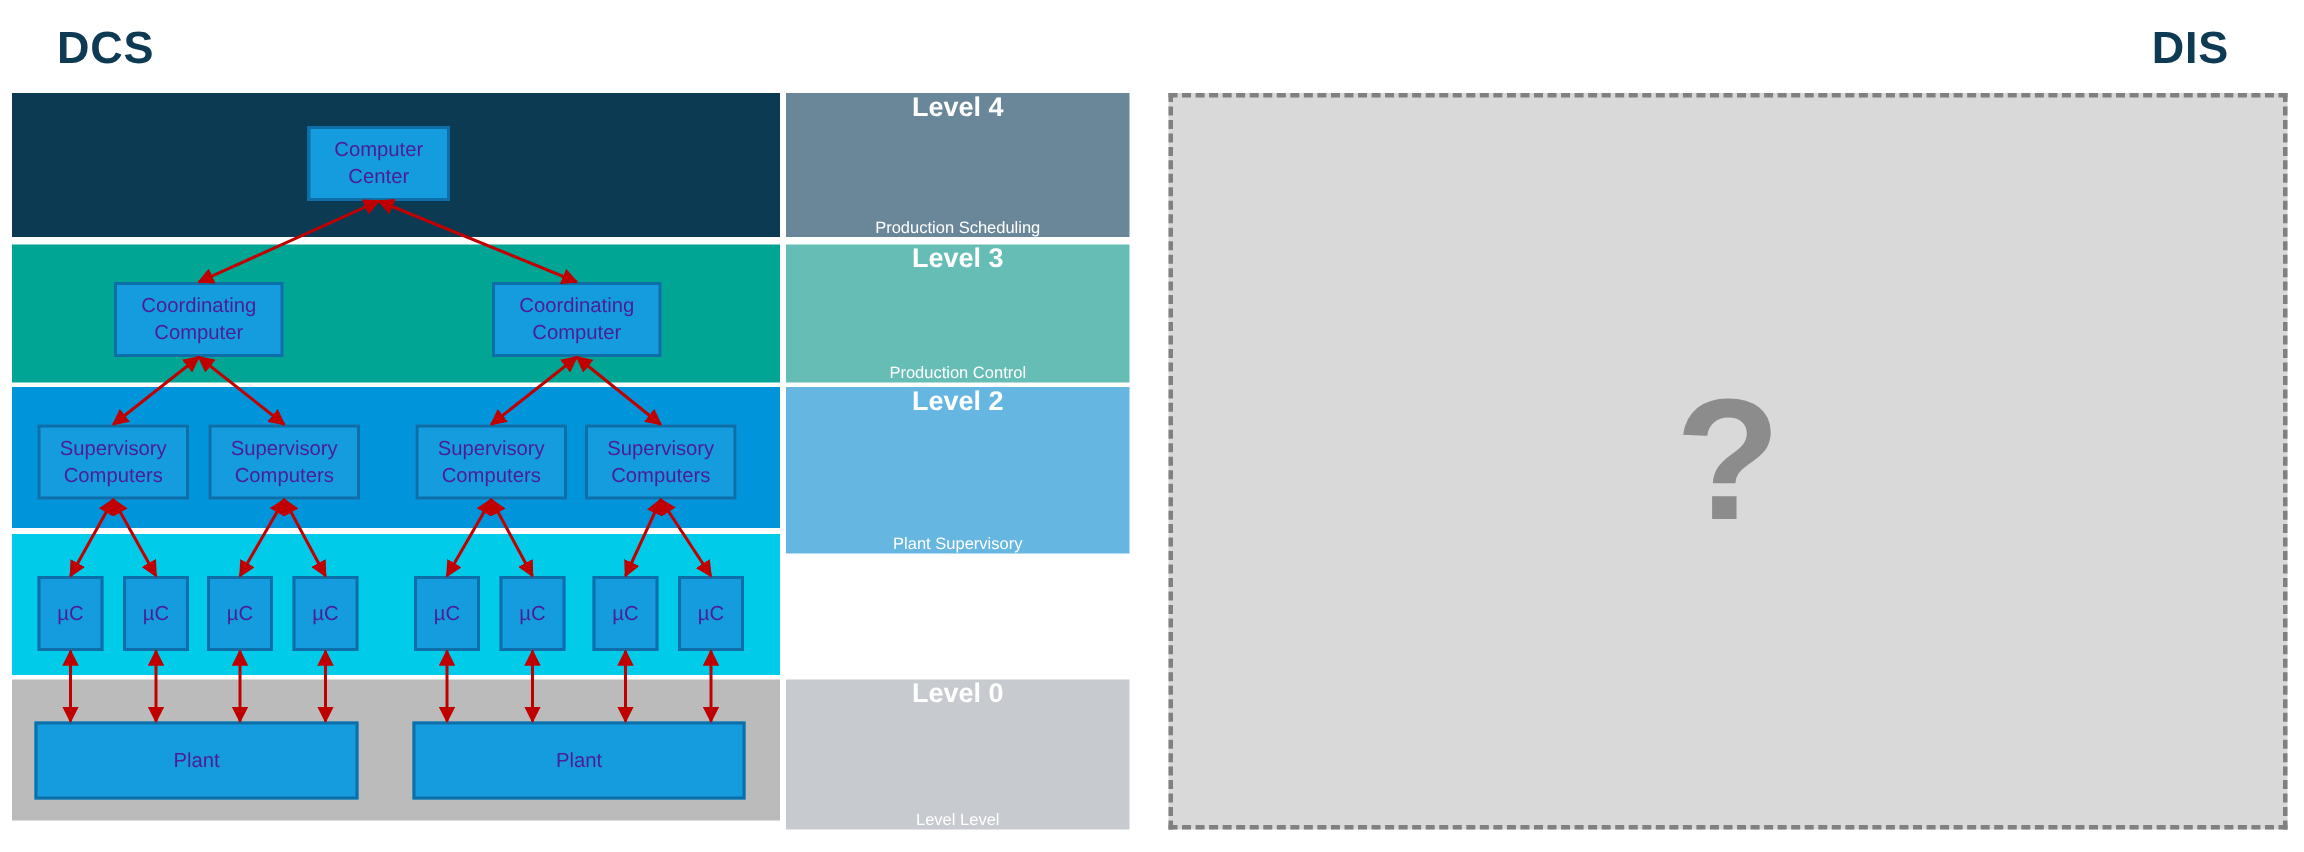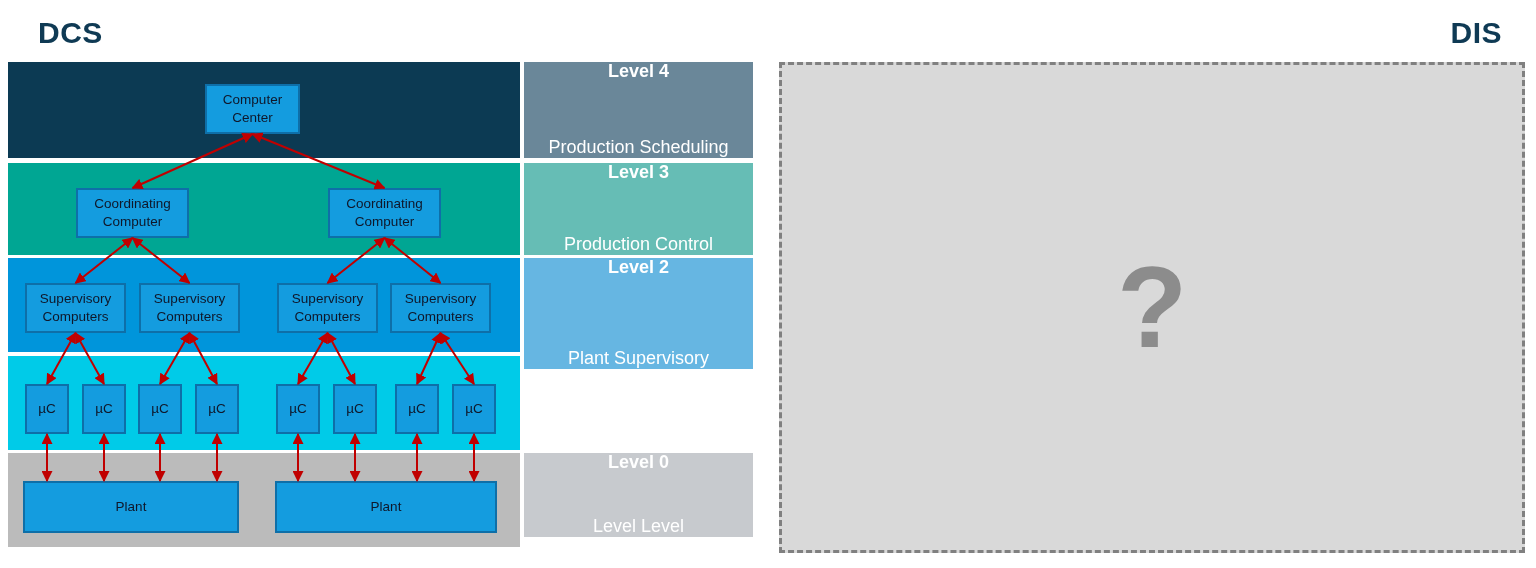--- a/index.html
+++ b/index.html
@@ -5,49 +5,49 @@
   html,body{margin:0;padding:0;background:#ffffff;}
   .page{
     position:relative;width:1536px;height:568px;overflow:hidden;background:#ffffff;
     font-family:"Liberation Sans", sans-serif;
   }
   .title{
     position:absolute;margin:10px;font-size:30px;font-weight:bold;color:var(--title);
     letter-spacing:.5px;
   }
   .title-left{left:28px;top:6px;}
-  .title-right{right:24px;top:6px;}
+  .title-right{right:40px;top:6px;}
 
   
   .band{position:absolute;left:8px;width:512px;}
   .band-l4{top:62px;height:96px;background:var(--band-level4);}
   .band-l3{top:163px;height:92px;background:var(--band-level3);}
   .band-l2{top:258px;height:94px;background:var(--band-level2);}
   .band-l1{top:356px;height:94px;background:var(--band-level1);}
   .band-l0{top:453px;height:94px;background:var(--band-level0);}
 
   
   .lab{
     position:absolute;left:524px;width:229px;
     display:flex;flex-direction:column;align-items:center;justify-content:space-between;
     color:#ffffff;text-align:center;gap:23px;
   }
   .lab-l4{top:62px;height:96px;background:var(--label-level4);}
   .lab-l3{top:163px;height:92px;background:var(--label-level3);}
   .lab-l2{top:258px;height:111px;background:var(--label-level2);}
   .lab-l1{top:356px;height:94px;background:var(--label-level1);}
-  .lab-l0{top:453px;height:84px;background:var(--label-level0);}
+  .lab-l0{top:453px;height:100px;background:var(--label-level0);}
   .lab-name{font-size:18px;font-weight:bold;line-height:1.1;}
-  .lab-sub{font-size:18px;font-weight:normal;line-height:1.1;}
+  .lab-sub{font-size:11px;font-weight:normal;line-height:1.1;}
 
   
   .node{
     position:absolute;box-sizing:border-box;
     background:var(--node-fill);border:2px solid var(--node-border);
-    color:#0f172a;font-size:13.5px;line-height:1.3;text-align:center;
+    color:#4c1d95;font-size:13.5px;line-height:1.3;text-align:center;
     display:flex;align-items:center;justify-content:center;
     padding:2px;
   }
 
   
   .arrows{
     position:absolute;left:8px;top:62px;width:512px;height:485px;
     pointer-events:none;
   }
 

